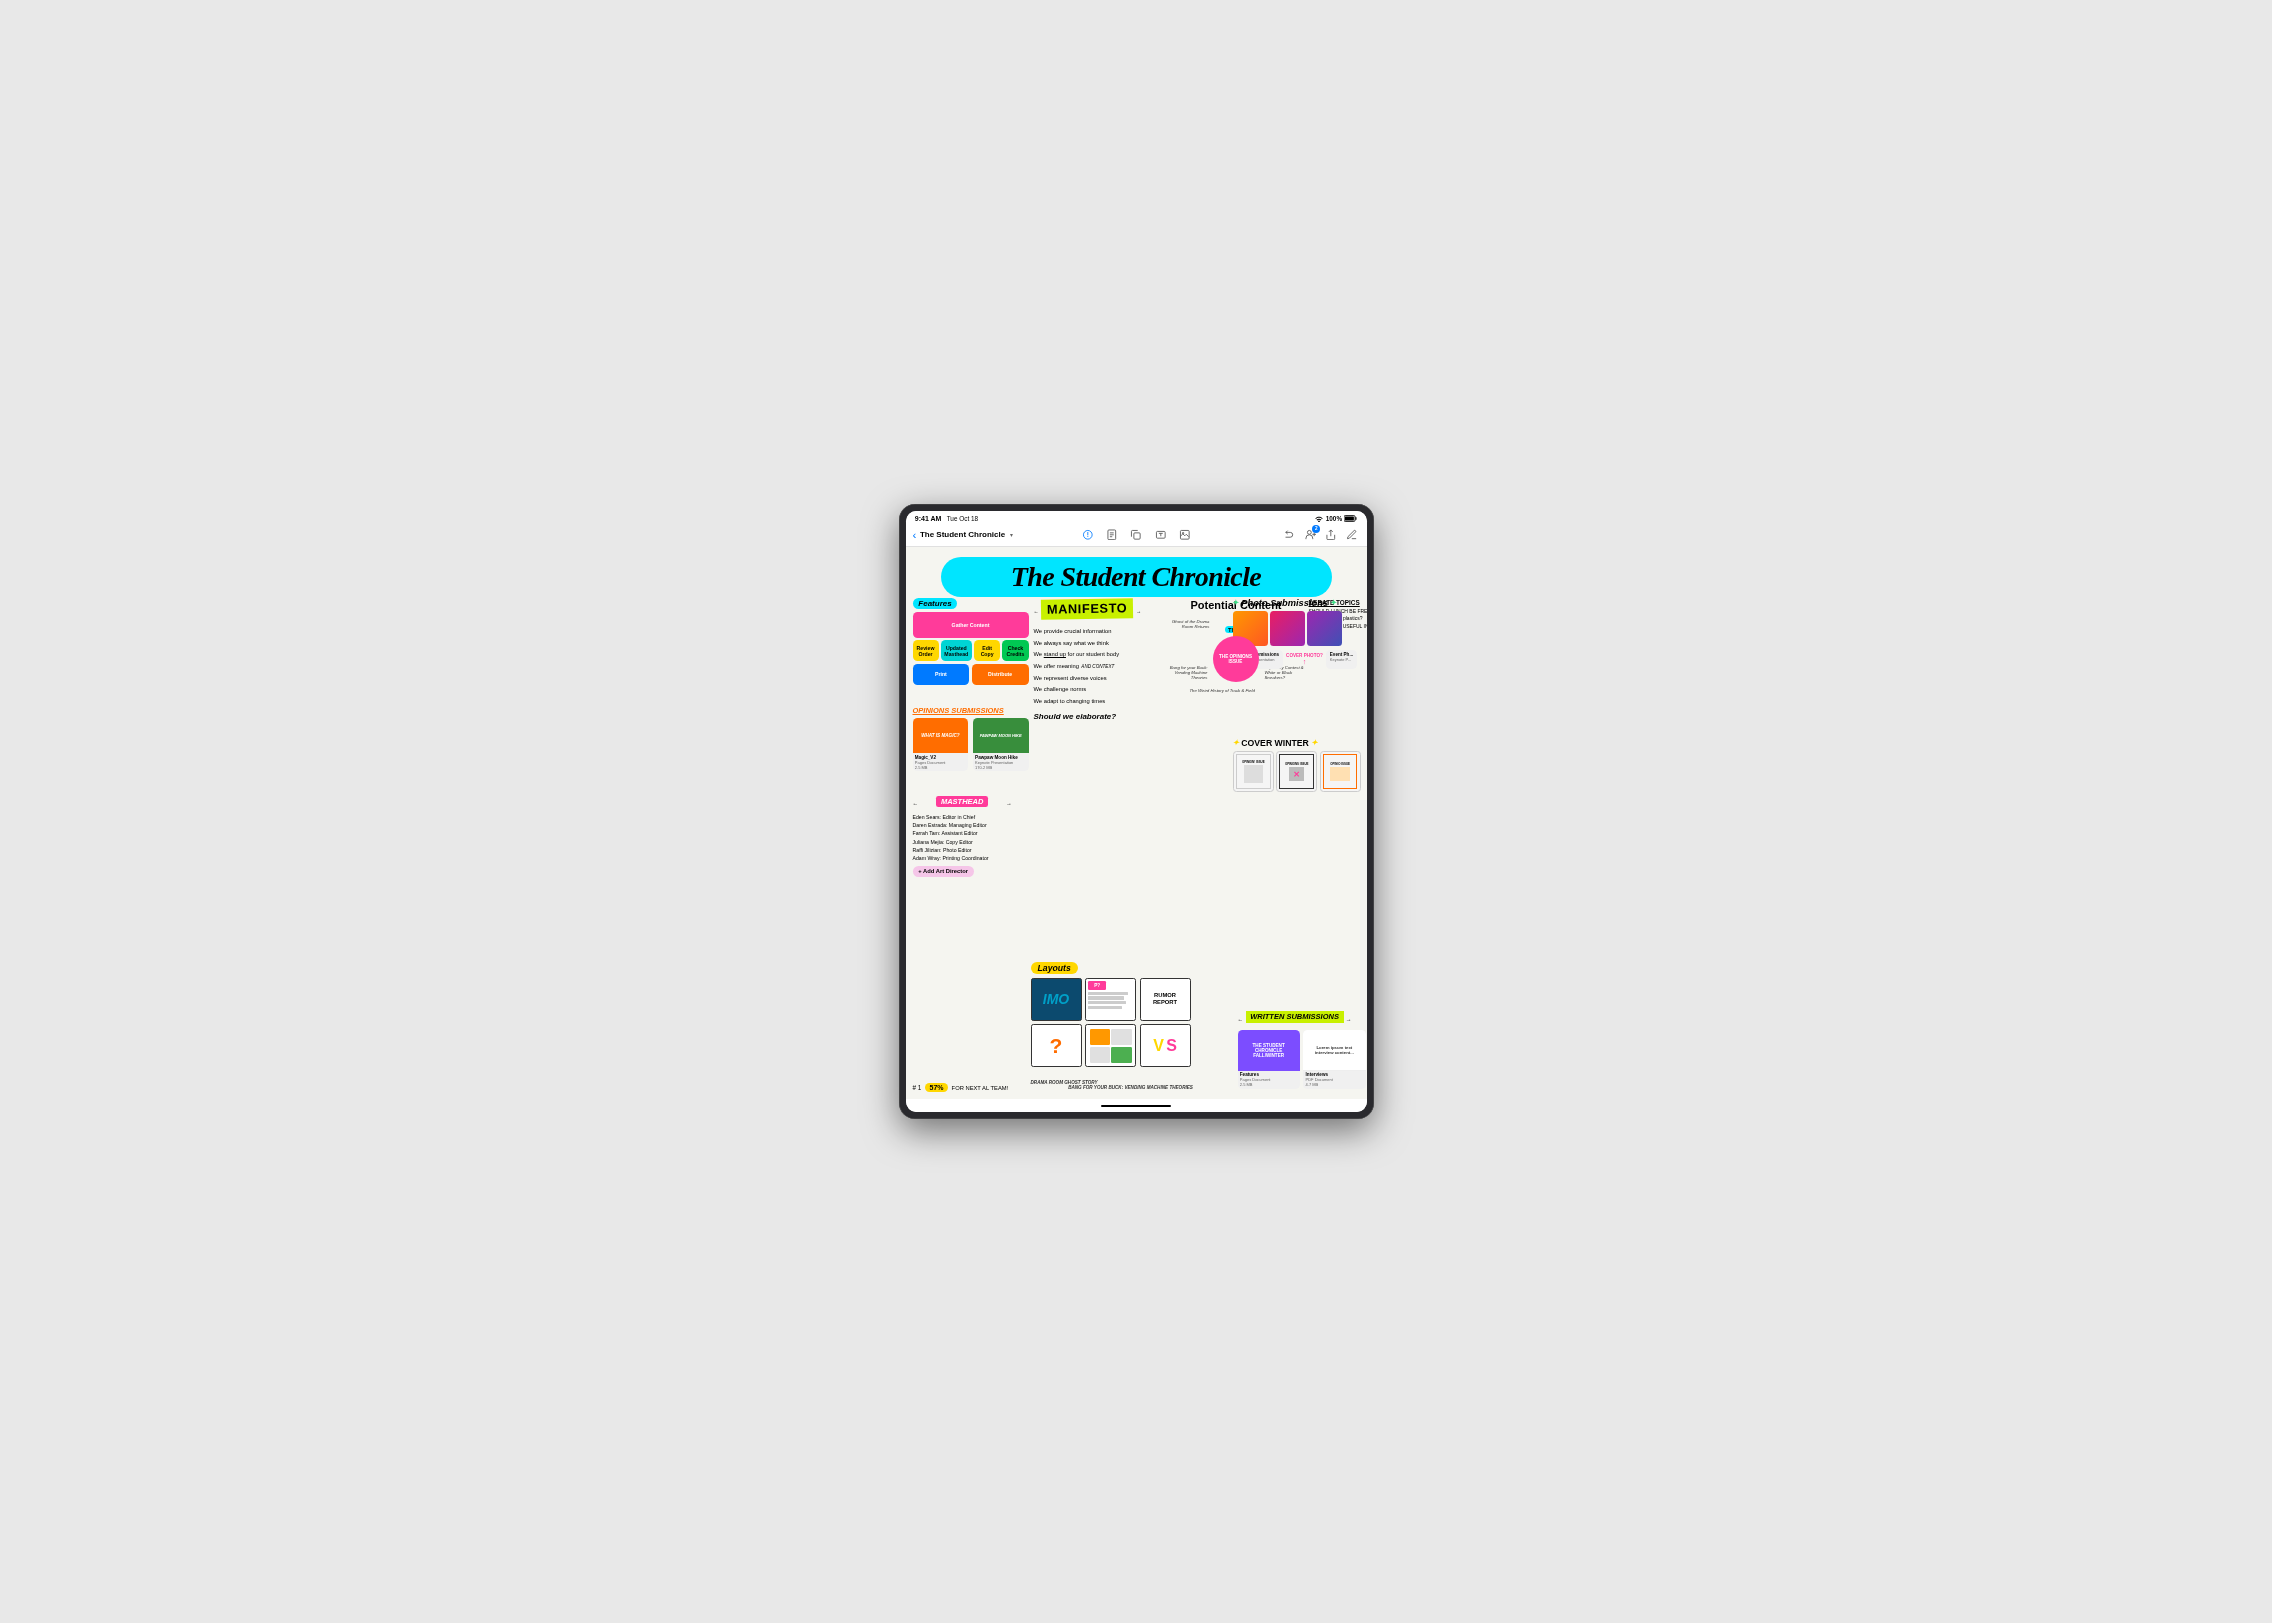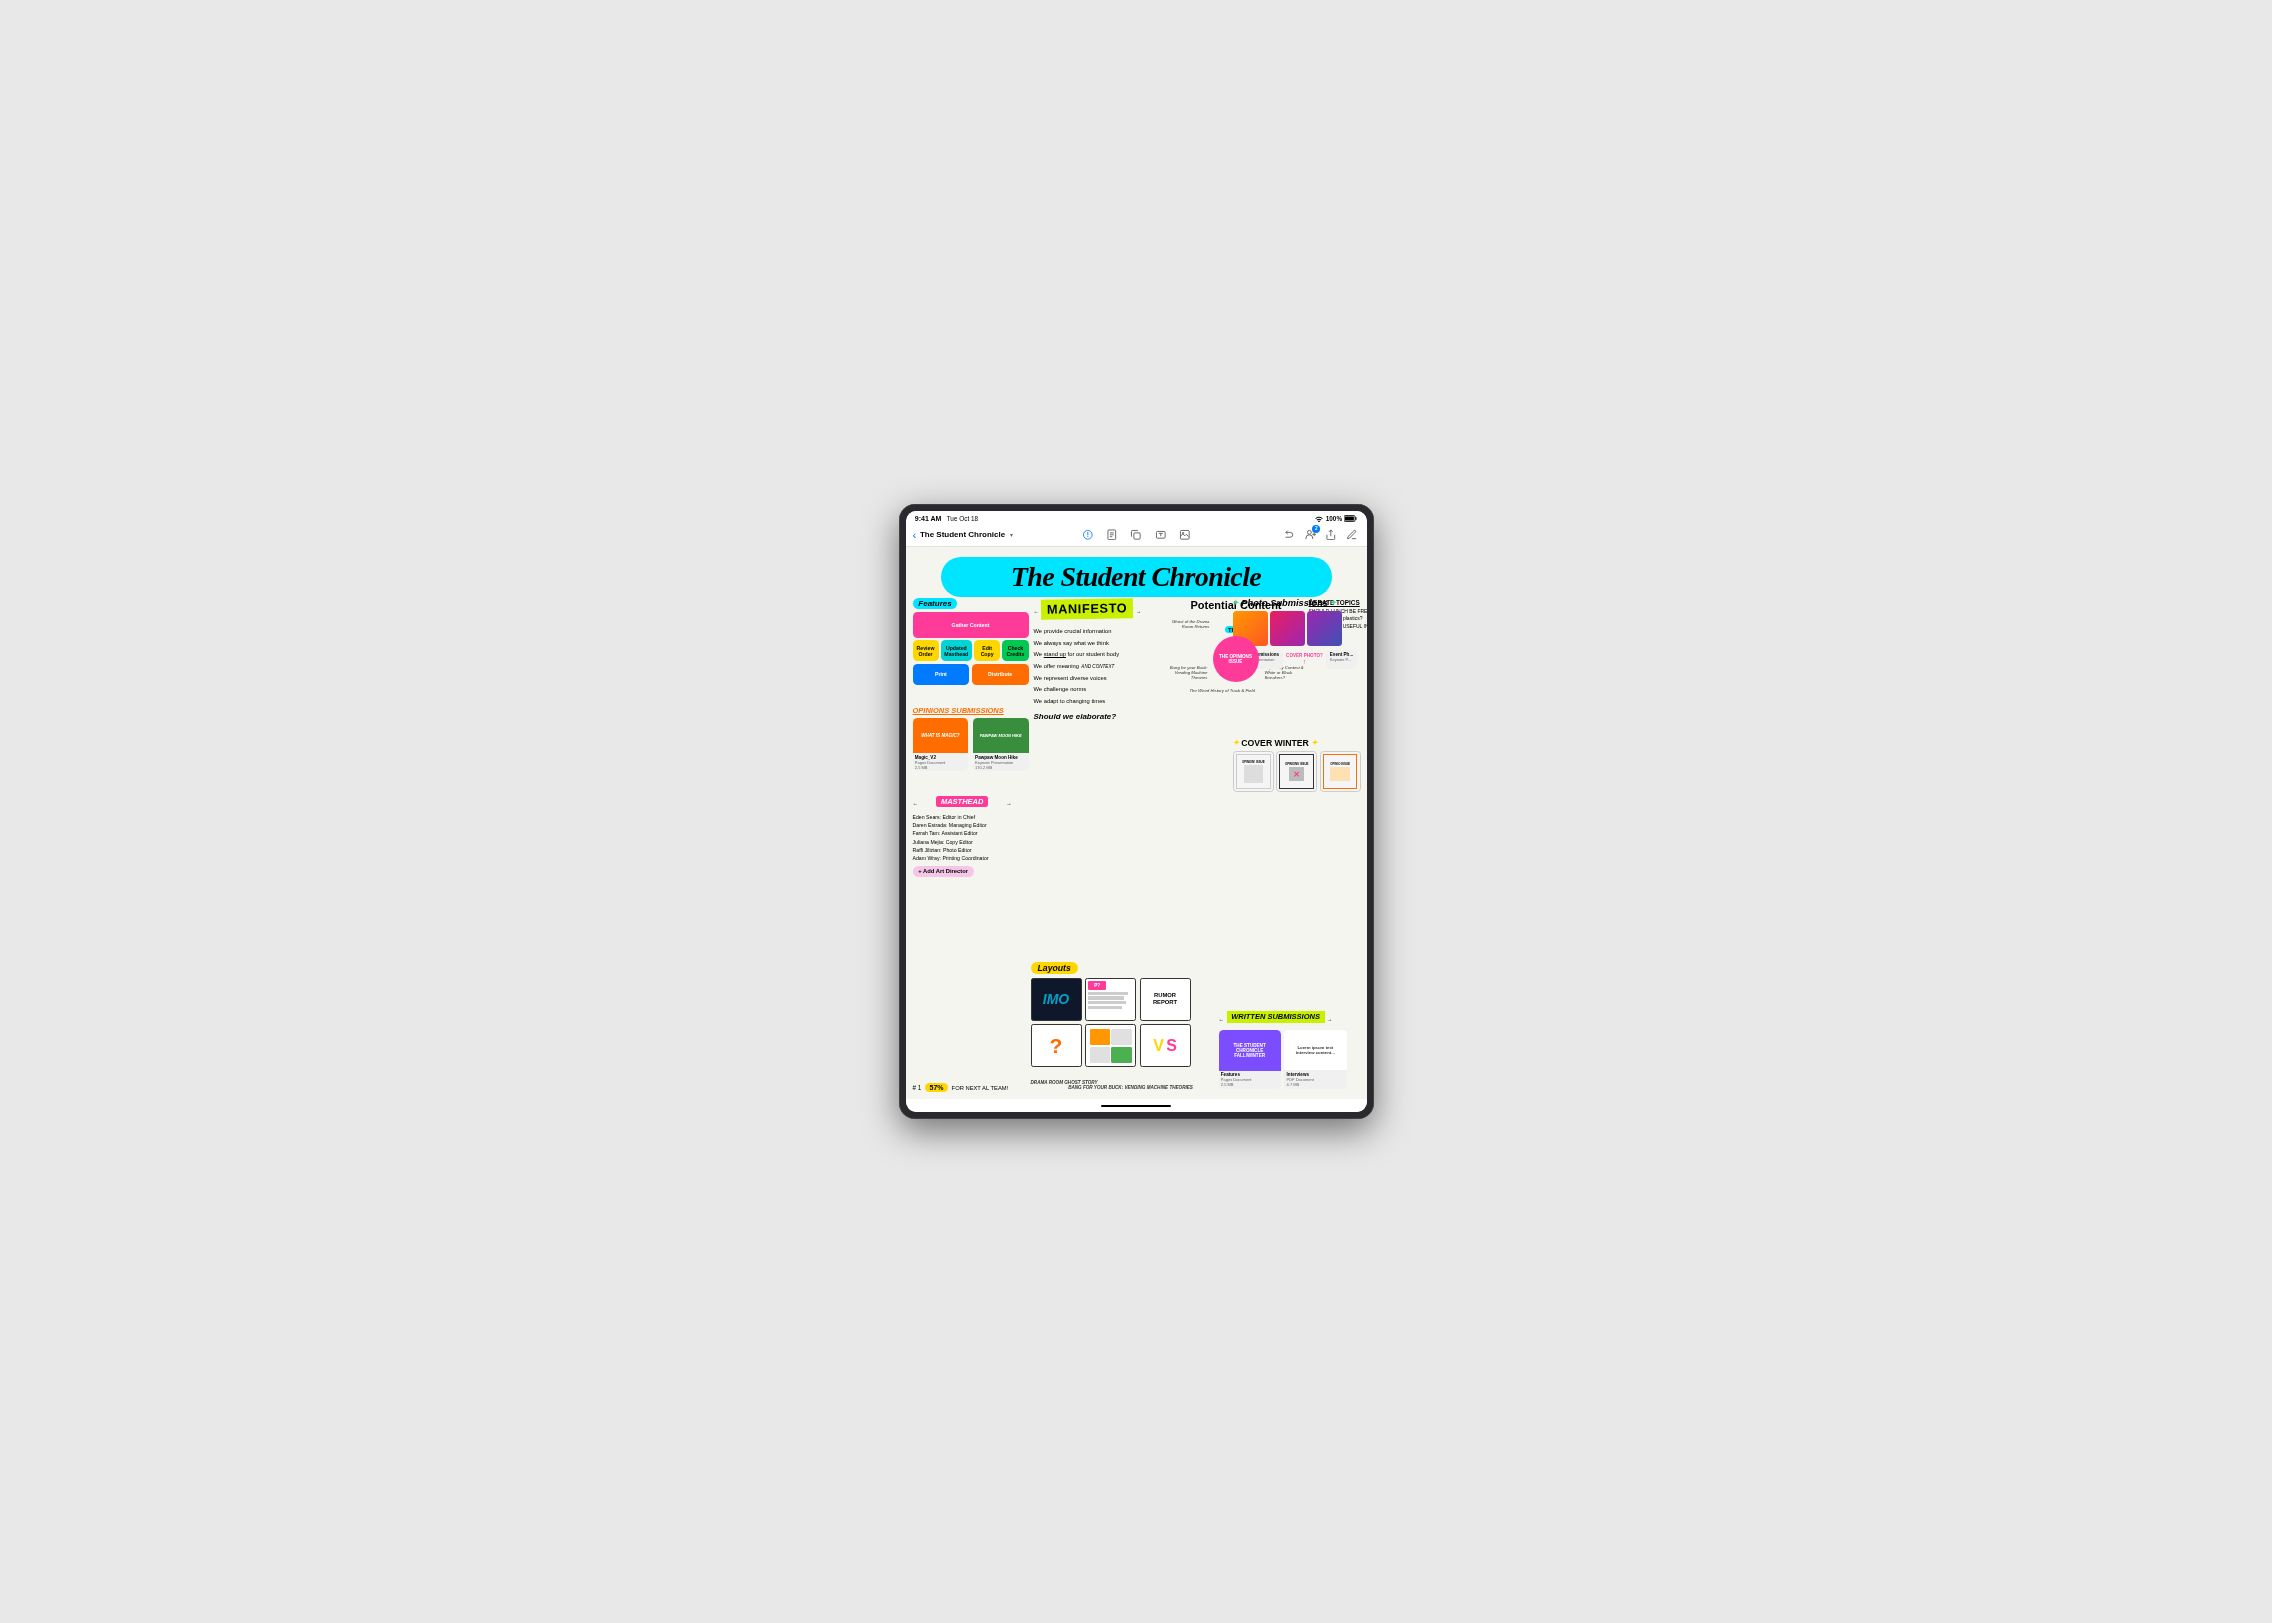--- a/index.html
+++ b/index.html
@@ -270,21 +270,21 @@
       justify-content: center;
       font-size: 4px;
       font-weight: 700;
       text-align: center;
       padding: 2.3px;
     }
     
     .written-section {
       position: absolute;
       bottom: 10.4px;
-      right: 20px;
+      right: 1px;
       width: 128px;
     }
     .written-label {
       background: #c8f000;
       padding: 1.2px 4.6px;
       font-size: 7.5px;
       font-weight: 900;
       color: #000;
       font-style: italic;
       display: inline-block;
@@ -679,21 +679,21 @@
           </div>
         </div>
       </div>
 
       <div style="position:absolute;bottom:32px;left:125px;right:136px;">
         <div style="margin-bottom:5px;">
           <span style="background:#ffd700;padding:1.2px 7px;border-radius:11.6px;font-size:8.7px;font-weight:900;color:#000;font-style:italic;">Layouts</span>
         </div>
         <div style="display:flex;gap:3.5px;flex-wrap:wrap;">
 
-          <div style="width:51px;height:43px;border:1.2px solid #333;border-radius:2.3px;background:#0f172a;display:flex;align-items:center;justify-content:center;font-size:14px;font-weight:900;color:#00a0c8;font-style:italic;">IMO</div>
+          <div style="width:51px;height:43px;border:1.2px solid #333;border-radius:2.3px;background:#0c4a6e;display:flex;align-items:center;justify-content:center;font-size:14px;font-weight:900;color:#00a0c8;font-style:italic;">IMO</div>
 
           <div style="width:51px;height:43px;border:1.2px solid #333;border-radius:2.3px;background:#fff;display:flex;flex-direction:column;gap:1.2px;padding:2.3px;overflow:hidden;">
             <div style="height:9.3px;background:#ff3b9a;border-radius:1.2px;width:40%;display:flex;align-items:center;justify-content:center;">
                 <span style="font-size:4.6px;font-weight:900;color:#fff;">P?</span>
               </div>
             <div style="height:3.5px;background:#ccc;border-radius:0.6px;width:90%;"></div>
             <div style="height:3.5px;background:#ccc;border-radius:0.6px;width:80%;"></div>
             <div style="height:3.5px;background:#ccc;border-radius:0.6px;width:85%;"></div>
             <div style="height:3.5px;background:#ccc;border-radius:0.6px;width:75%;"></div>
           </div>

